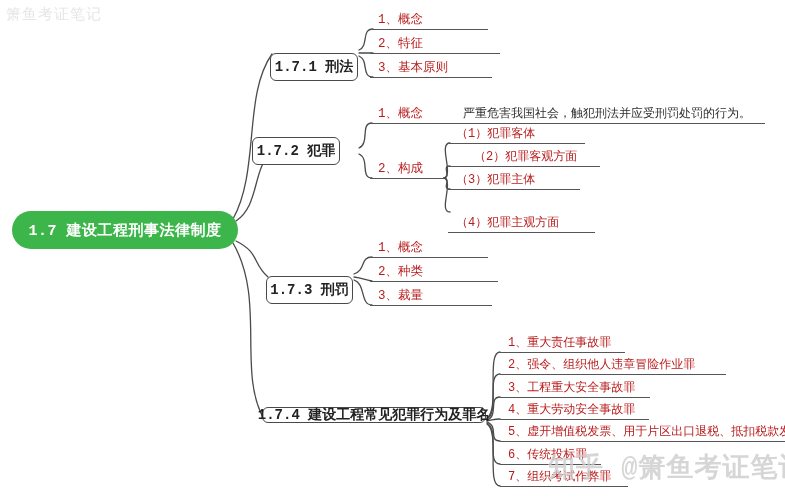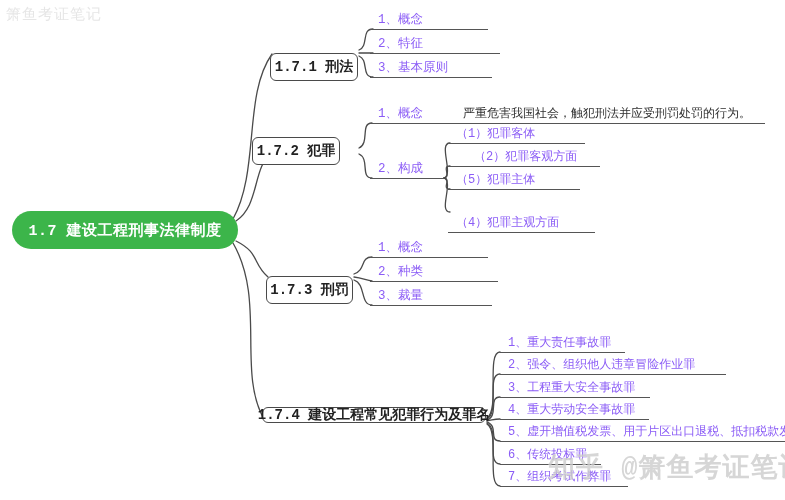--- a/index.html
+++ b/index.html
@@ -23,21 +23,21 @@
     box-sizing:border-box;
   }
   #box-1{left:270px;top:38px;width:88px;height:28px;margin-top:15px;}
   #box-2{left:252px;top:137px;width:88px;height:28px;}
   #box-3{left:266px;top:276px;width:87px;height:28px;}
   #box-4{left:262px;top:407px;width:224px;height:16px;}
 
   .leaf{
     position:absolute;z-index:2;box-sizing:border-box;white-space:nowrap;
     font-size:12.5px;line-height:15px;padding:0 14px 1px 8px;
-    border-bottom:1px solid #555;color:#8b5cf6;
+    border-bottom:1px solid #555;color:#b91c1c;
   }
   .leaf.small{font-size:12px;}
   .note{color:#2e2e2e;}
 
   .wm-topleft{
     position:absolute;left:6px;top:5px;z-index:0;font-size:15px;color:#e6e6e6;
     letter-spacing:1px;white-space:nowrap;
   }
   .wm-bottomright{
     position:absolute;left:548px;top:449px;z-index:4;font-size:27px;font-weight:bold;
@@ -93,21 +93,21 @@
 
   <div class="leaf" style="left:370px;top:13px;min-width:118px;">1、概念</div>
   <div class="leaf" style="left:370px;top:37px;min-width:130px;">2、特征</div>
   <div class="leaf" style="left:370px;top:61px;min-width:122px;">3、基本原则</div>
 
   <div class="leaf" style="left:370px;top:107px;min-width:85px;">1、概念</div>
   <div class="leaf small note" style="left:455px;top:107px;min-width:238px;">严重危害我国社会，触犯刑法并应受刑罚处罚的行为。</div>
   <div class="leaf" style="left:370px;top:162px;min-width:74px;">2、构成</div>
   <div class="leaf small" style="left:448px;top:127px;min-width:137px;">（1）犯罪客体</div>
   <div class="leaf small" style="left:448px;top:150px;min-width:152px;padding-left:26px;">（2）犯罪客观方面</div>
-  <div class="leaf small" style="left:448px;top:173px;min-width:132px;">（5）犯罪主体</div>
+  <div class="leaf small" style="left:448px;top:173px;min-width:132px;">（3）犯罪主体</div>
   <div class="leaf small" style="left:448px;top:196px;min-width:147px;margin-top:20px;">（4）犯罪主观方面</div>
 
   <div class="leaf" style="left:370px;top:241px;min-width:118px;">1、概念</div>
   <div class="leaf" style="left:370px;top:265px;min-width:128px;">2、种类</div>
   <div class="leaf" style="left:370px;top:289px;min-width:122px;">3、裁量</div>
 
   <div class="leaf small" style="left:500px;top:336px;min-width:122px;">1、重大责任事故罪</div>
   <div class="leaf small" style="left:500px;top:358px;min-width:226px;">2、强令、组织他人违章冒险作业罪</div>
   <div class="leaf small" style="left:500px;top:381px;min-width:150px;">3、工程重大安全事故罪</div>
   <div class="leaf small" style="left:500px;top:403px;min-width:146px;">4、重大劳动安全事故罪</div>

